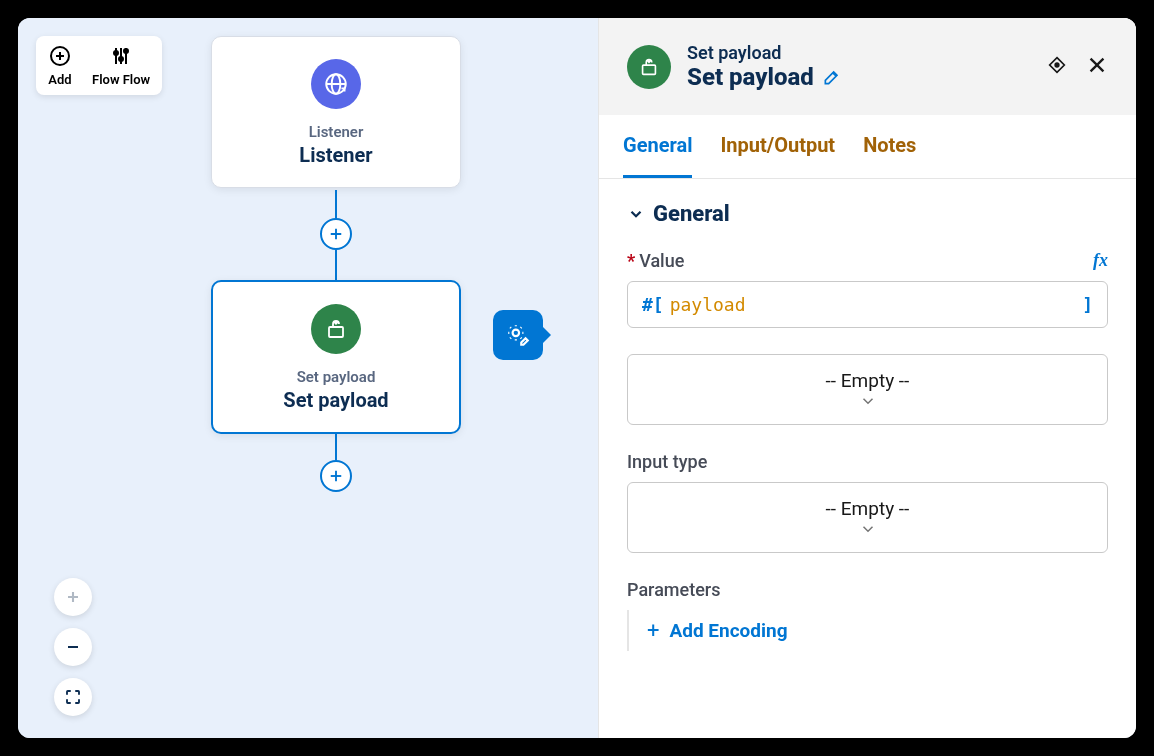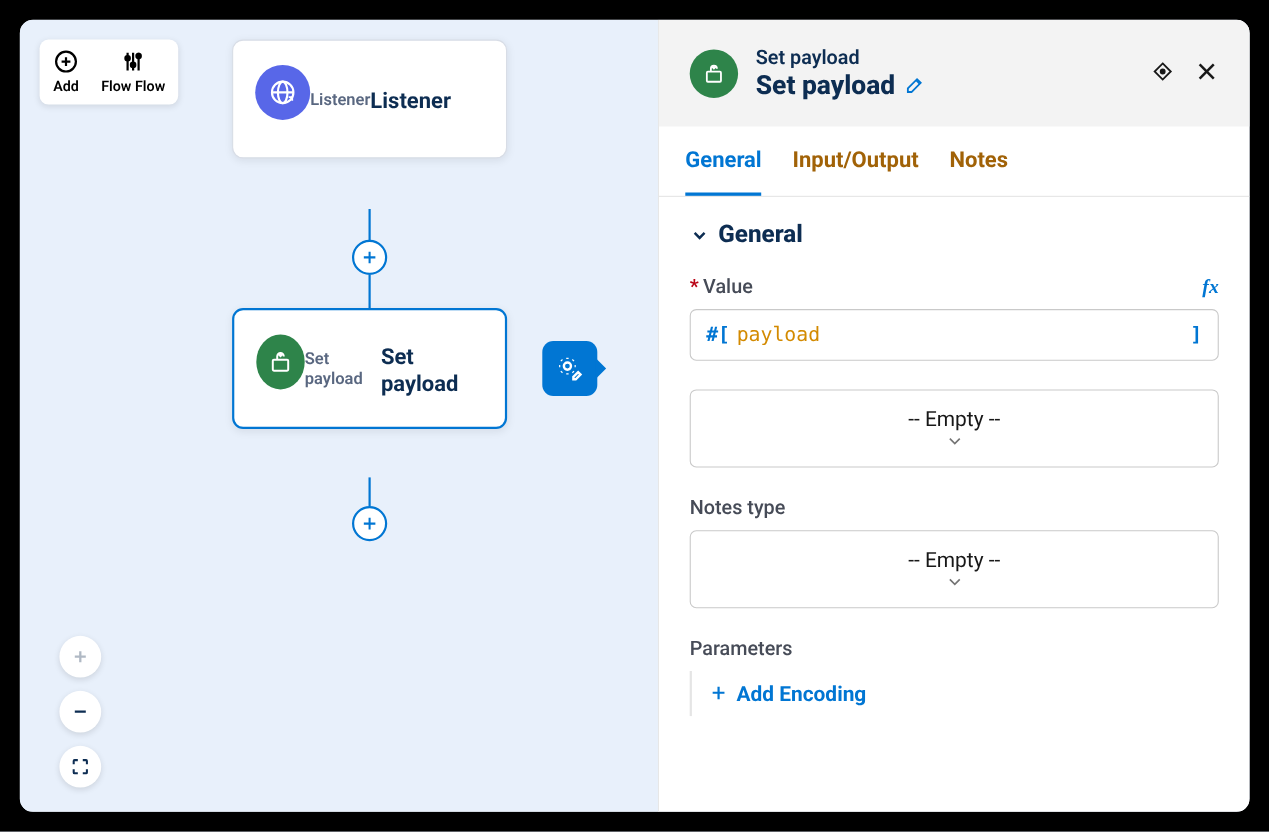--- a/index.html
+++ b/index.html
@@ -49,20 +49,21 @@
   color: #000;
 }
 .toolbar-btn svg { width: 24px; height: 24px; }
 .node {
   position: absolute;
   background: #fff;
   border: 1px solid #d8dde6;
   border-radius: 10px;
   width: 250px;
   display: flex;
+  flex-direction: column;
   align-items: center;
   padding: 22px 20px 20px;
   box-shadow: 0 2px 8px rgba(0,0,0,0.08);
 }
 .node.selected { border: 2px solid #0176d3; }
 .node-icon {
   width: 50px;
   height: 50px;
   border-radius: 50%;
   display: flex;
@@ -401,21 +402,21 @@
       <div class="field">
         <div class="select">
           <span>-- Empty --</span>
           <svg width="18" height="18" viewBox="0 0 24 24" fill="none" stroke="#747474" stroke-width="2">
               <polyline points="6 9 12 15 18 9"></polyline>
             </svg>
         </div>
       </div>
 
       <div class="field">
-        <div class="field-label">Notes type</div>
+        <div class="field-label">Input type</div>
         <div class="select">
           <span>-- Empty --</span>
           <svg width="18" height="18" viewBox="0 0 24 24" fill="none" stroke="#747474" stroke-width="2">
               <polyline points="6 9 12 15 18 9"></polyline>
             </svg>
         </div>
       </div>
 
       <div class="field">
         <div class="field-label">Parameters</div>

